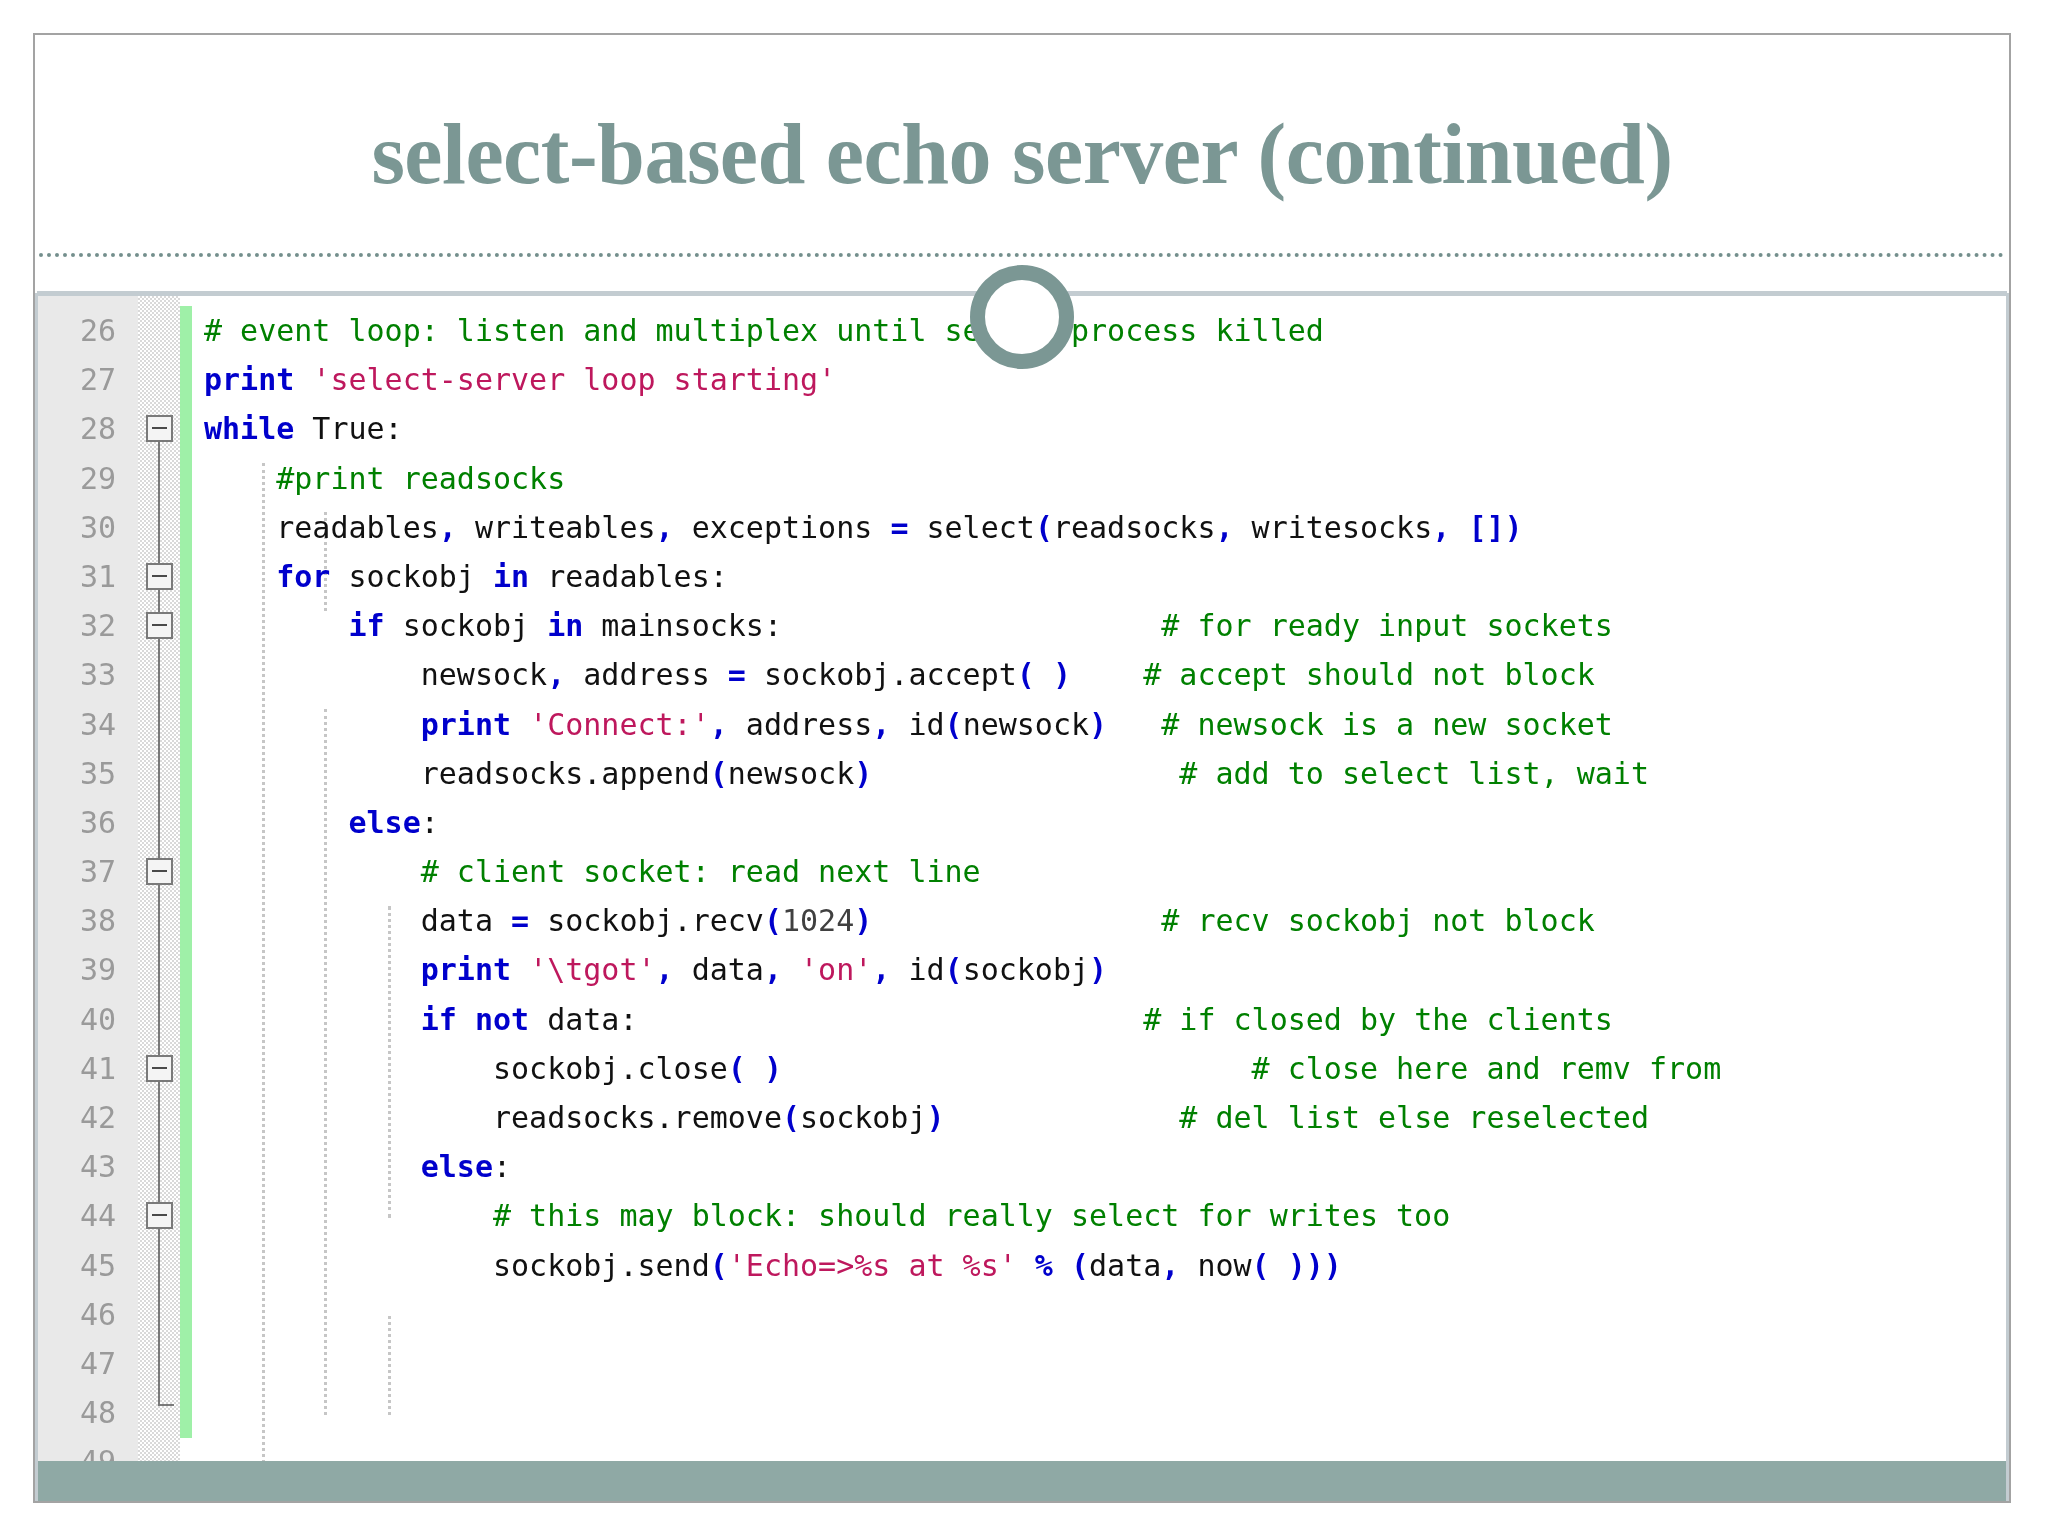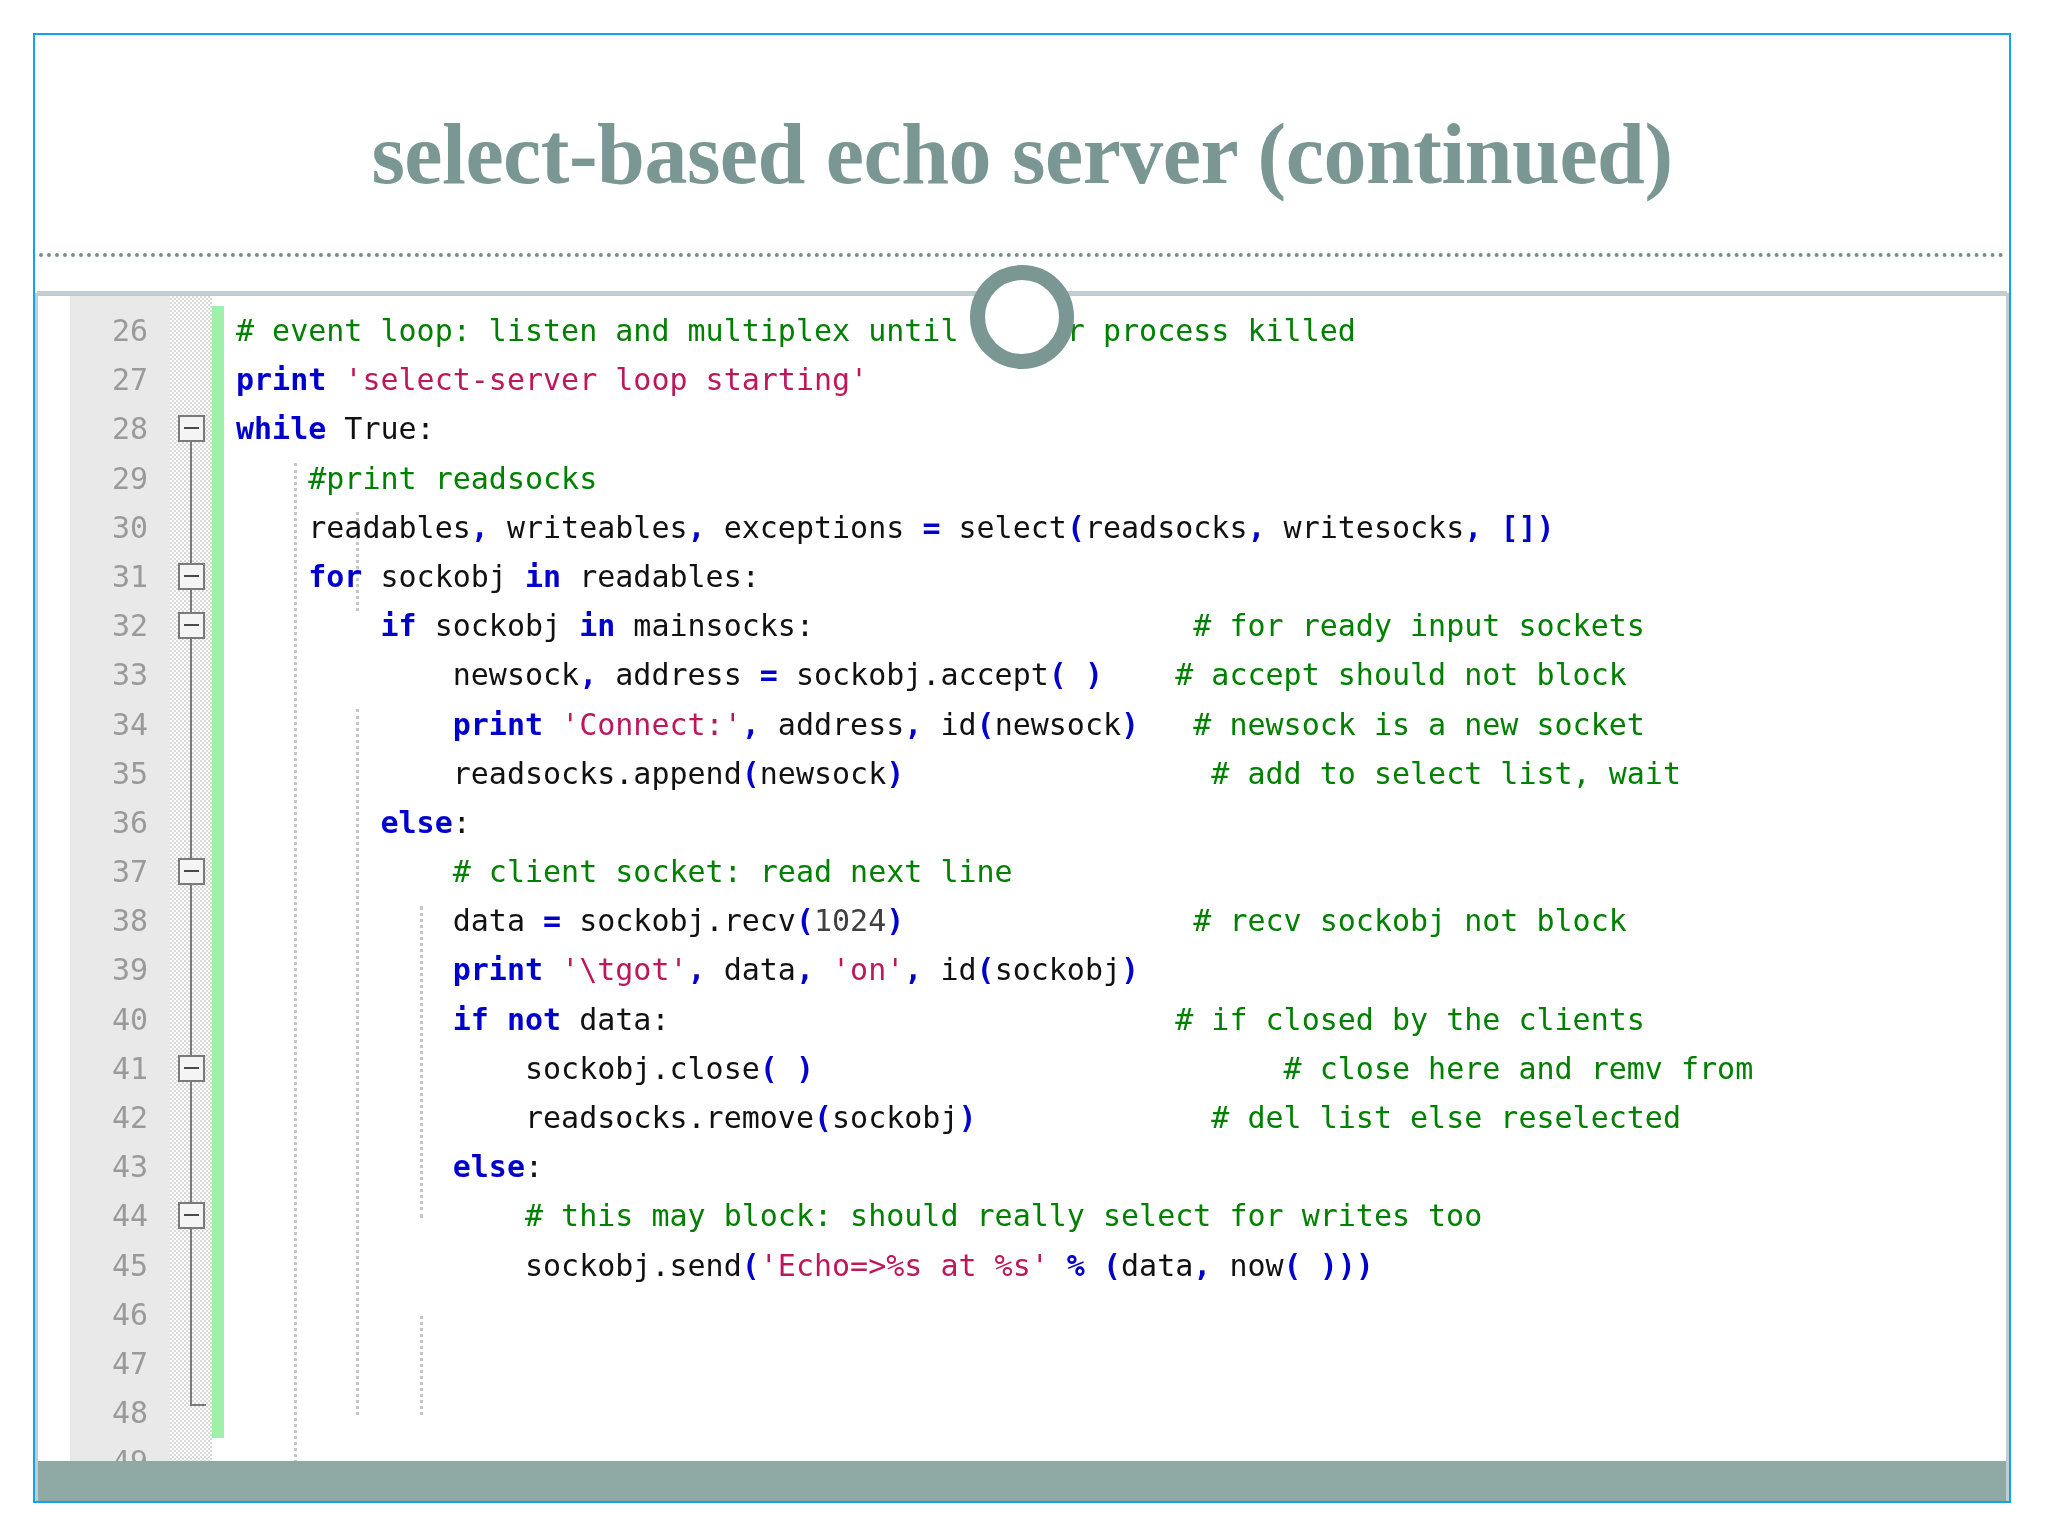--- a/index.html
+++ b/index.html
@@ -17,21 +17,21 @@
   }
 
   
   .slide {
     position: absolute;
     left: 33px;
     top: 33px;
     width: 1978px;
     height: 1470px;
     box-sizing: border-box;
-    border: 2px solid #0ea5e9;
+    border: 2px solid #a3a3a3;
     background: #ffffff;
   }
 
   
   .title-area {
     position: absolute;
     left: 0;
     top: 0;
     width: 100%;
     height: 258px;
@@ -116,21 +116,20 @@
     background: #8fa9a5;
   }
 
   
   .gutter-numbers {
     width: 100px;
     flex: 0 0 100px;
     background: #e9e9e9;
     box-sizing: border-box;
     padding-top: 10px;
-    margin-left: 32px;
   }
   .lnum {
     height: 49.2px;
     line-height: 49.2px;
     text-align: right;
     padding-right: 22px;
     font-family: "DejaVu Sans Mono", "Liberation Mono", monospace;
     font-size: 30px;
     color: #9a9a9a;
     box-sizing: border-box;

